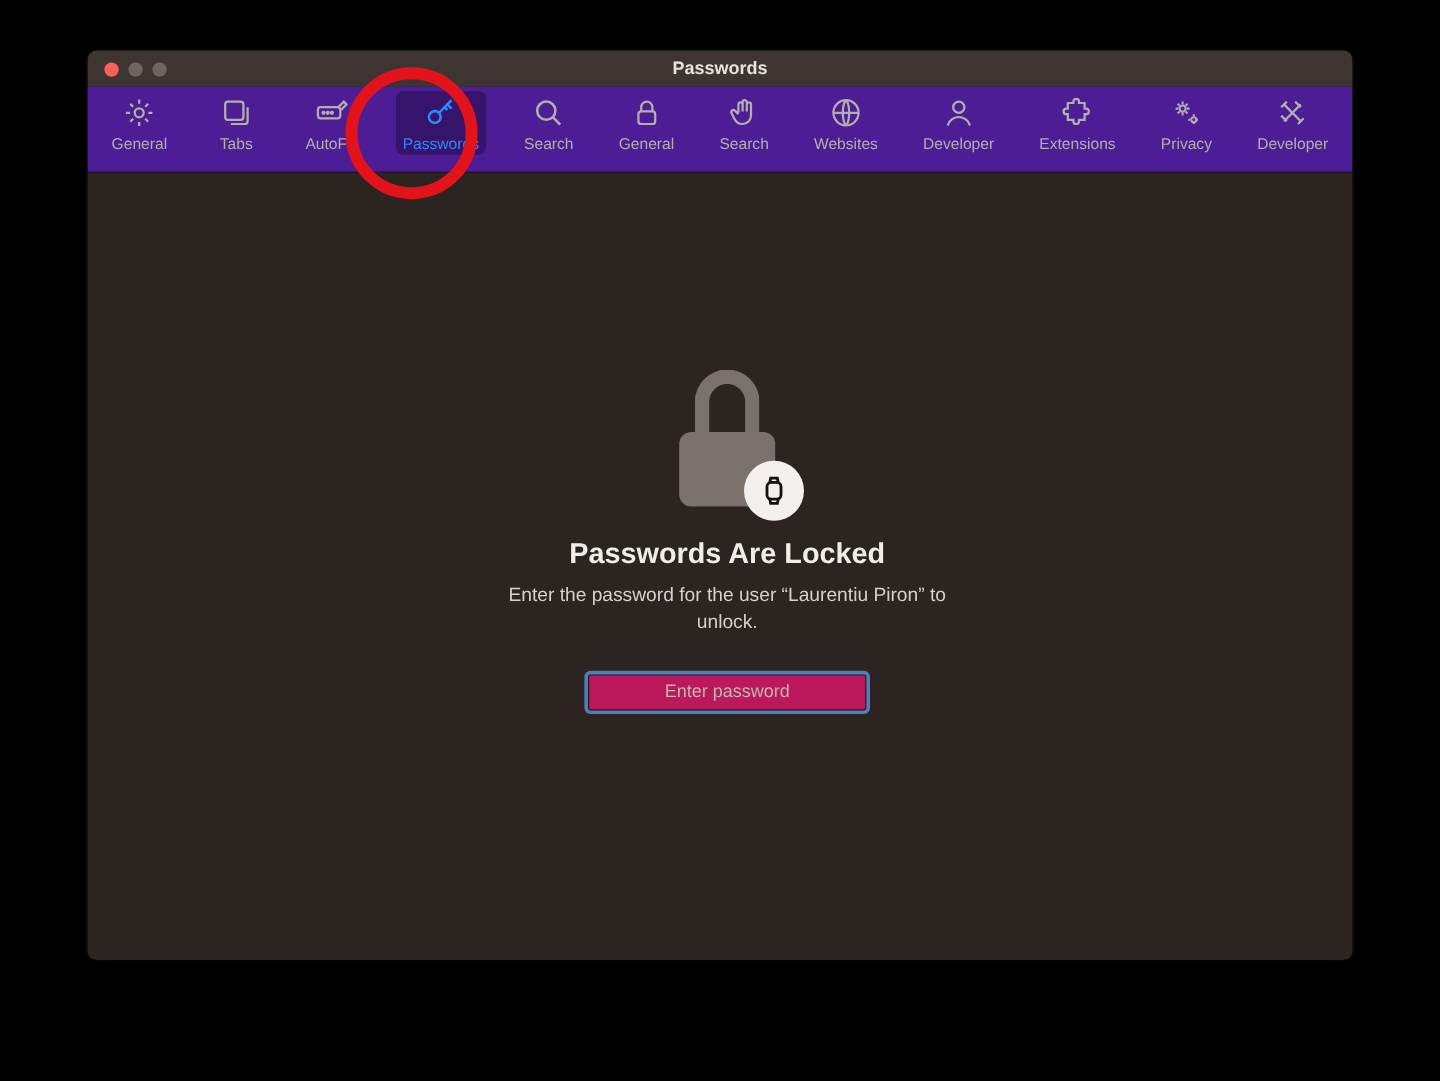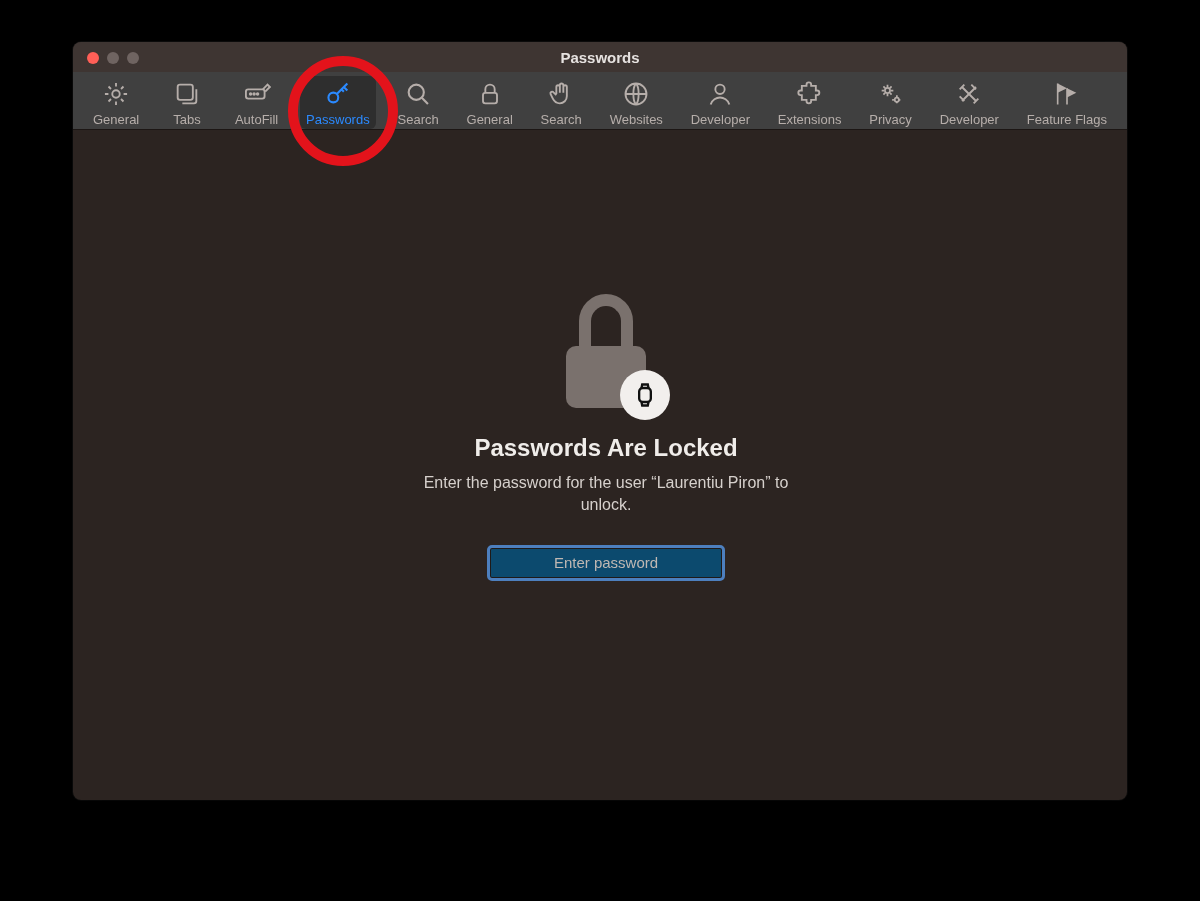--- a/index.html
+++ b/index.html
@@ -41,25 +41,25 @@
       width: 12px; height: 12px; border-radius: 50%;
       background: #6f6461;
     }
     .traffic .dot.red { background: #ff5f57; }
     .title {
       color: #e6e2e0;
       font-size: 15px;
       font-weight: 600;
     }
     .toolbar {
-      background: #404040;
+      background: #4c1d95;
       display: flex;
       align-items: flex-start;
       justify-content: space-between;
-      padding: 4px 14px 0 14px;
+      padding: 4px 14px 14px 14px;
       border-bottom: 1px solid #1c1614;
       flex-wrap: nowrap;
     }
     .tbitem {
       display: flex;
       flex-direction: column;
       align-items: center;
       min-width: 52px;
       padding: 4px 6px 2px;
       border-radius: 6px;
@@ -132,21 +132,21 @@
       color:#d6d0cc;
       font-size:16px;
       text-align:center;
       line-height:1.35;
       max-width: 380px;
       margin-bottom: 32px;
     }
     .pwfield {
       width: 232px;
       height: 30px;
-      background:#0c4a6e;
+      background:#be185d;
       border:1px solid #1f1a18;
       outline: 3px solid #4d7fbe;
       border-radius:2px;
       color:#fff;
       text-align:center;
       font-size:15px;
     }
     .pwfield::placeholder { color:#bfb8b3; }
 
     .annot {
@@ -292,29 +292,20 @@
     <div class="tbitem">
       <span class="ico">
         <svg viewBox="0 0 24 24" fill="none" stroke="currentColor" stroke-width="1.6">
             <path d="M6 18 18 6M14 4l4 4M4 14l4 4"></path>
             <path d="M6 6l12 12M4 8l4-4M16 20l4-4"></path>
           </svg>
       </span>
       <span class="lbl">Developer</span>
     </div>
 
-    <div class="tbitem">
-      <span class="ico">
-        <svg viewBox="0 0 24 24" fill="currentColor">
-            <path d="M4 3l8 4-8 4zM12 7l8 4-8 4z"></path>
-            <path d="M4 3v18M12 7v14" stroke="currentColor" stroke-width="1.4" fill="none"></path>
-          </svg>
-      </span>
-      <span class="lbl">Feature Flags</span>
-    </div>
 
   </div>
 
   <div class="content">
     <div class="lockwrap">
       <div class="shackle"></div>
       <div class="lockbody"></div>
       <div class="watchbadge">
         <svg viewBox="0 0 24 24" fill="none" stroke="#111" stroke-width="2">
             <rect x="7" y="6" width="10" height="12" rx="3"></rect>

